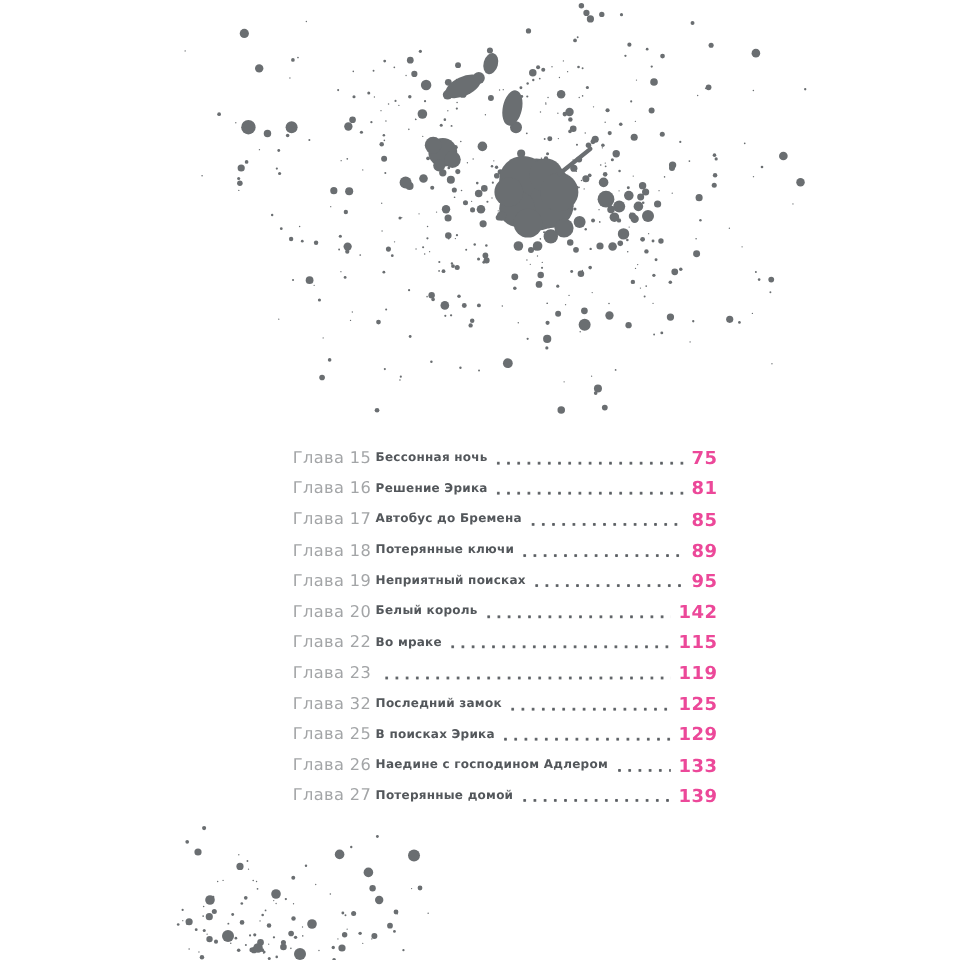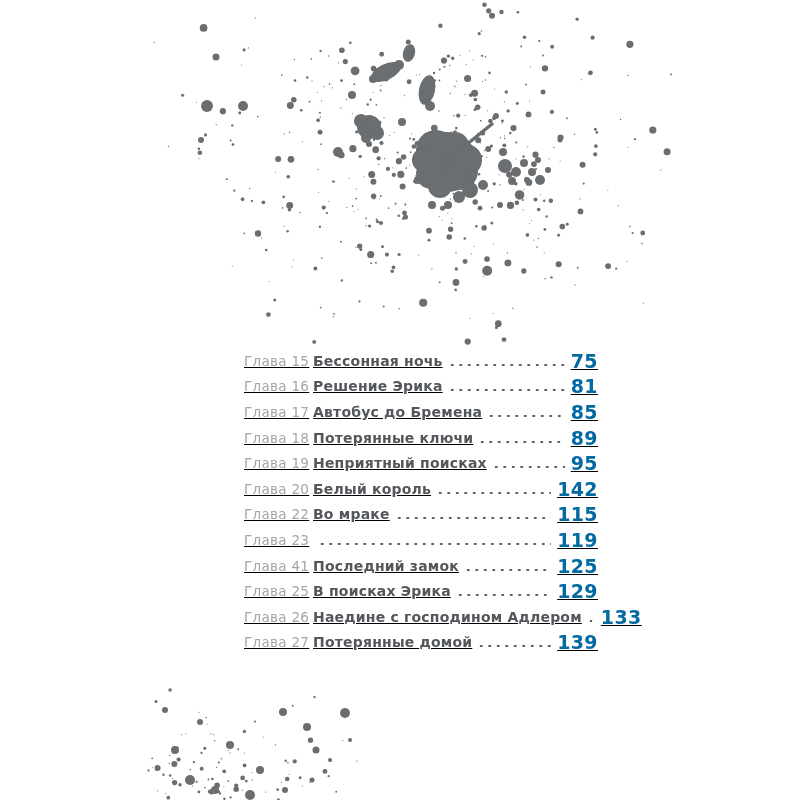--- a/index.html
+++ b/index.html
@@ -9,59 +9,59 @@
     background:#ffffff;
     overflow:hidden;
     font-family:"DejaVu Sans","Liberation Sans",sans-serif;
   }
   .splatter{
     position:absolute;left:0;top:0;width:800px;height:800px;
     pointer-events:none;
   }
   .toc{
     position:absolute;
-    left:244px;top:348px;width:354px;text-decoration:underline;
+    left:244px;top:369px;width:354px;
   }
   .toc-row{
     display:flex;
     align-items:center;
     height:25.6px;
   }
   .toc-chapter{
     flex:0 0 69px;
     font-size:13.5px;
     letter-spacing:0.3px;
     color:#a3a5a7;
     white-space:nowrap;
   }
   .toc-title{
-    font-size:14px;
+    font-size:10px;
     font-weight:bold;
     letter-spacing:0.2px;
     color:#53575b;
     white-space:nowrap;
   }
   .toc-dots{
     flex:1 1 8px;
     min-width:8px;
     height:14px;
     margin:0 6px 0 5px;
     background-image:radial-gradient(circle,#5a5e62 1.05px,transparent 1.4px);
     background-size:8.5px 4px;
     background-repeat:repeat-x;
     background-position:left bottom 1px;
   }
   .toc-page{
     flex:0 0 auto;
     min-width:22px;
     text-align:right;
-    font-size:19px;
+    font-size:15px;
     font-weight:bold;
     letter-spacing:0.4px;
-    color:#0369a1;
+    color:#ec4899;
     white-space:nowrap;
   }
 </style>
 </head>
 <body>
 
 <div class="page">
 
   <svg id="splat" class="splatter" viewBox="0 0 800 800" xmlns="http://www.w3.org/2000/svg">
       <circle cx="492.2" cy="207.4" r="1.00" fill="#6a6e71"></circle>
@@ -725,21 +725,21 @@
       <span class="toc-page">115</span>
     </div>
 
     <div class="toc-row">
       <span class="toc-chapter">Глава 23</span>
       <span class="toc-dots"></span>
       <span class="toc-page">119</span>
     </div>
 
     <div class="toc-row">
-      <span class="toc-chapter">Глава 41</span>
+      <span class="toc-chapter">Глава 32</span>
       <span class="toc-title">Последний замок</span>
       <span class="toc-dots"></span>
       <span class="toc-page">125</span>
     </div>
 
     <div class="toc-row">
       <span class="toc-chapter">Глава 25</span>
       <span class="toc-title">В поисках Эрика</span>
       <span class="toc-dots"></span>
       <span class="toc-page">129</span>

